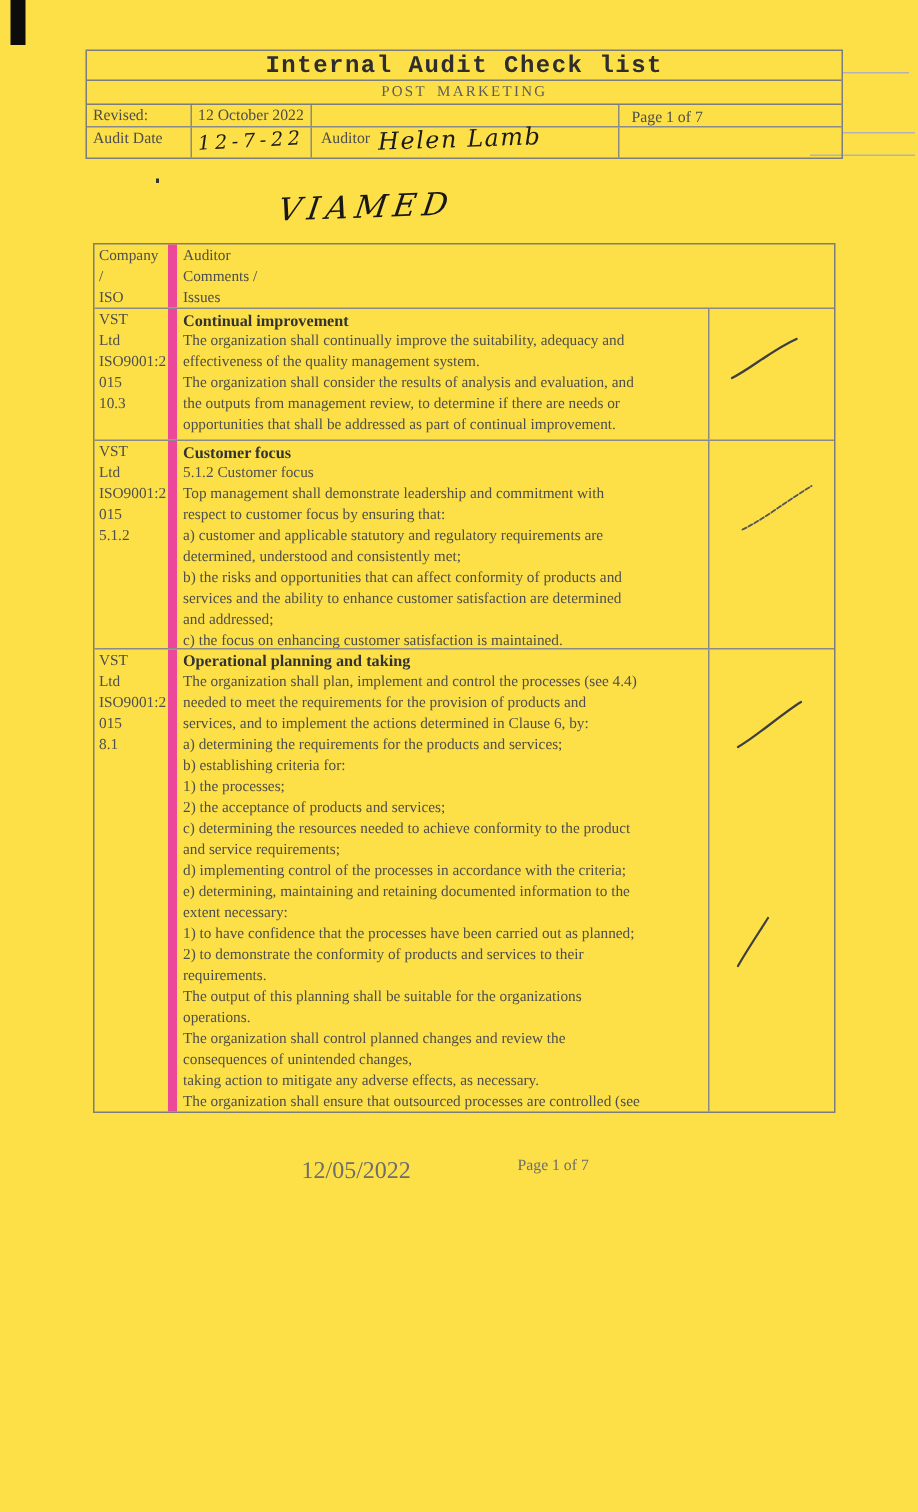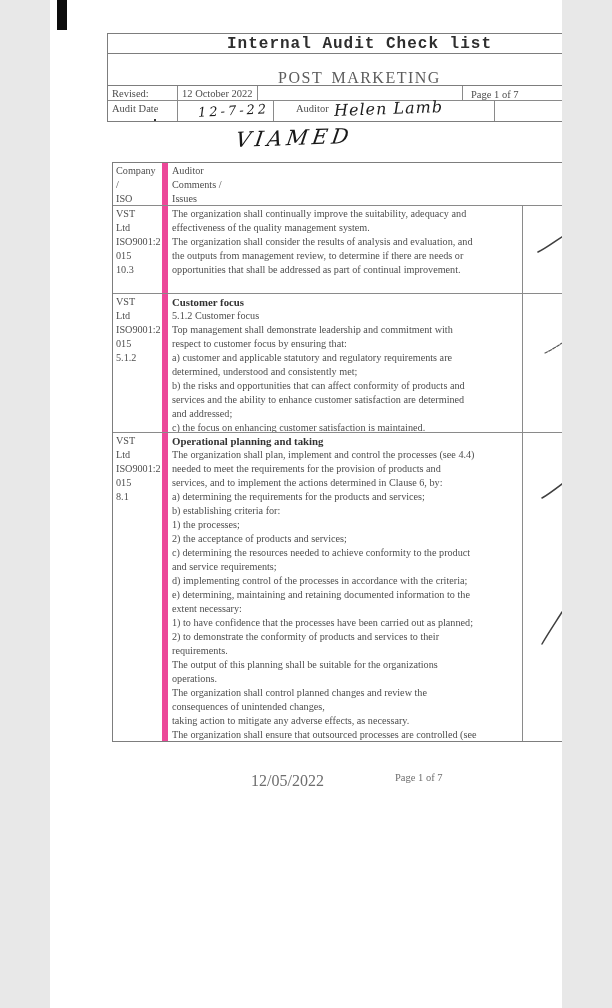--- a/index.html
+++ b/index.html
@@ -1,17 +1,17 @@
 <!DOCTYPE html>
 <html><head>
 <meta charset="utf-8">
 <style>
   html,body{margin:0;padding:0;background:#e8e8e8;}
   .page{
-    position:relative; width:512px; height:1008px; background:#ffffff;
+    position:relative; width:612px; height:1008px; background:#fde047;
     font-family:"Liberation Serif", serif; color:#4a4a4a; overflow:hidden;
     margin:0 auto;
   }
   
   .artifact-bar{position:absolute;left:7px;top:0;width:10px;height:30px;background:#0c0c0c;}
   .artifact-dot{position:absolute;left:104px;top:119px;width:2px;height:3px;background:#333;}
   .ghost-line{position:absolute;height:1px;background:#b3b3b3;}
   .gl1{left:562px;top:48px;width:44px;}
   .gl2{left:562px;top:88px;width:48px;}
   .gl3{left:540px;top:103px;width:70px;}
@@ -21,26 +21,26 @@
     position:absolute; left:57px; top:33px; width:503px;
     border:1px solid #7d7d7d; background:transparent;
   }
   .ht-title{
     height:19px; border-bottom:1px solid #7d7d7d; text-align:center;
     font-family:"Liberation Mono", monospace; font-weight:bold; font-size:16px;
     letter-spacing:1px; line-height:21px; color:#2e2e2e; overflow:visible; white-space:nowrap;
   }
   .ht-sub{
     height:15px; border-bottom:1px solid #7d7d7d; text-align:center;
-    font-size:16px; letter-spacing:1.5px; word-spacing:3px; line-height:15px; color:#5c5c5c;margin-top:16px;
+    font-size:10px; letter-spacing:1.5px; word-spacing:3px; line-height:15px; color:#5c5c5c;
   }
   .ht-row{display:grid; grid-template-columns:70px 80px 205px 1fr; box-sizing:border-box;}
   .ht-row>div{box-sizing:border-box; overflow:visible;}
   .r1,.r2{height:15px; border-bottom:1px solid #8a8a8a;}
-  .r3{height:20px;gap:16px;}
+  .r3{height:20px;}
   .hc1{border-right:1px solid #8a8a8a; padding-left:4px;}
   .hc2{border-right:1px solid #8a8a8a; padding-left:4px;}
   .hc3{border-right:1px solid #8a8a8a; padding-left:6px;}
   .ht-label, .ht-value{font-size:10.5px; line-height:15px; color:#4d4d4d; white-space:nowrap;}
   .audit-no{
     font-family:"Liberation Mono", monospace; font-weight:bold; font-size:10.5px;
     line-height:15px; color:#333; white-space:nowrap;
   }
   .page-cell{font-size:10.5px; color:#4d4d4d; padding-left:8px; padding-top:3px; line-height:12px;}
   .auditor-cell{display:flex; align-items:flex-start;}
@@ -129,20 +129,21 @@
       <div class="cell-comments col-head">Auditor
 Comments /
 Issues</div>
     </div>
 
     <div class="mt-row mt-r1">
       <div class="cell-company">VST Ltd
 ISO9001:2
 015 10.3</div>
       <div class="cell-criteria">
+        <div class="crit-title">Continual improvement</div>
         <div class="crit-body">The organization shall continually improve the suitability, adequacy and
 effectiveness of the quality management system.
 The organization shall consider the results of analysis and evaluation, and
 the outputs from management review, to determine if there are needs or
 opportunities that shall be addressed as part of continual improvement.</div>
       </div>
       <div class="cell-comments">
         <svg class="checkmark" style="left:12px;top:17px;" width="50" height="32" viewBox="0 0 50 32">
           <path d="M3,29 C14,24 30,10 46,3" stroke="#3f3f3f" stroke-width="1.6" fill="none" stroke-linecap="round"></path>
         </svg>

